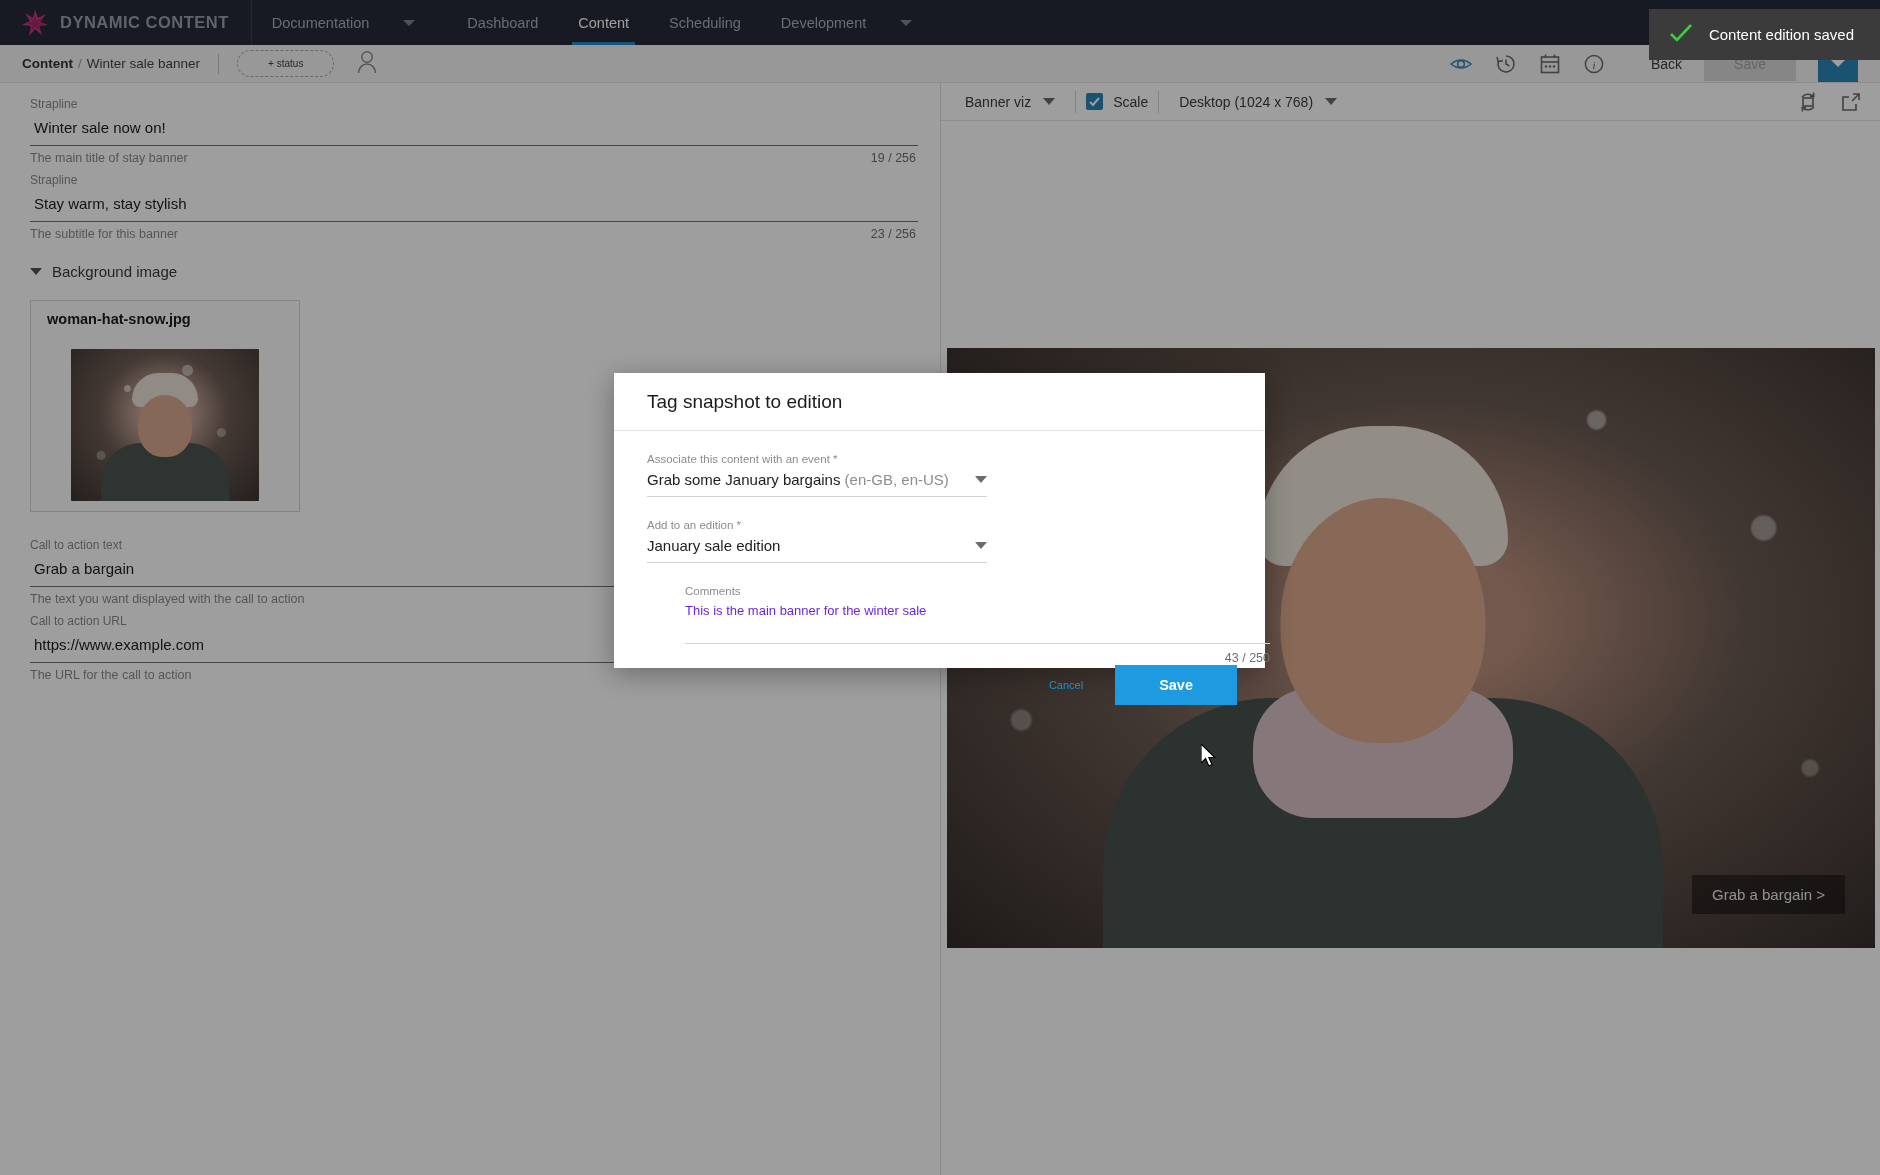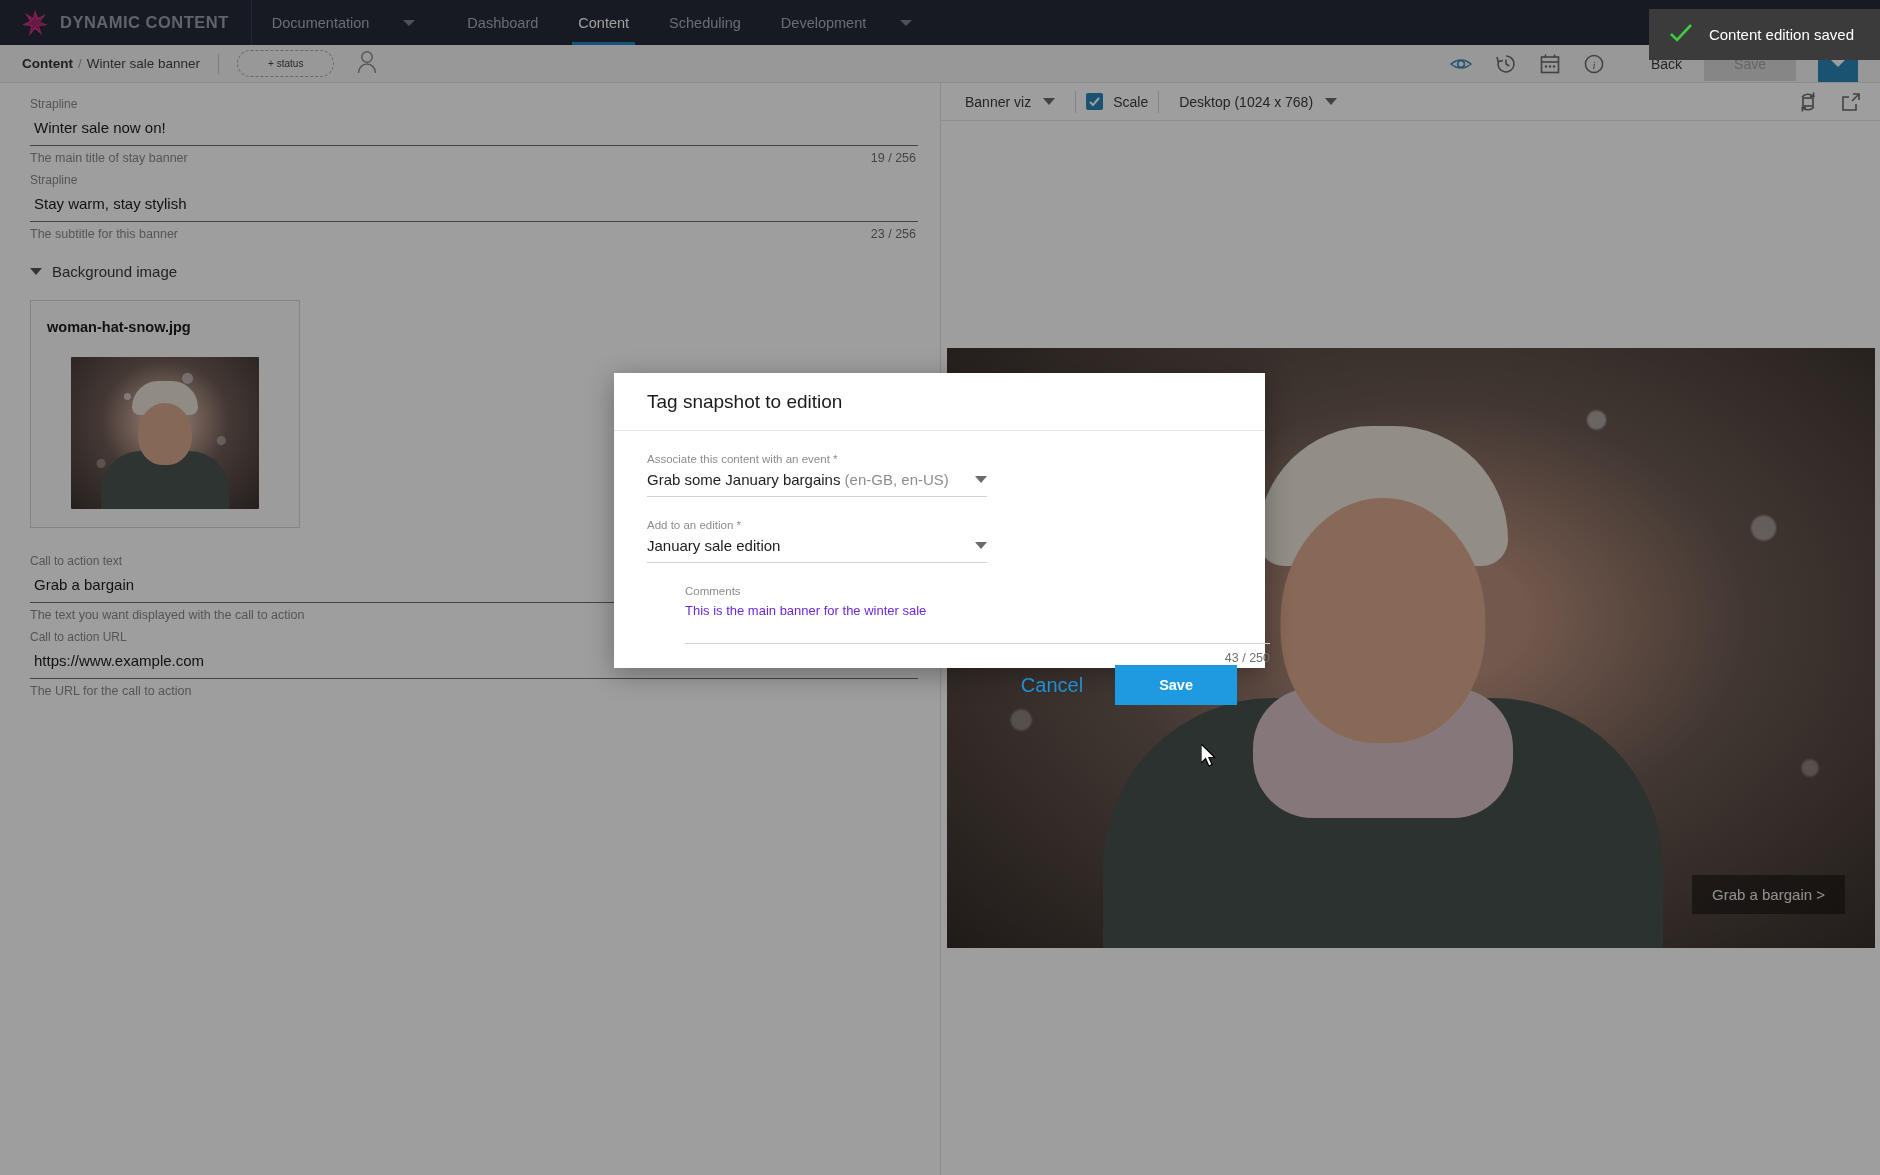--- a/index.html
+++ b/index.html
@@ -124,21 +124,21 @@
     margin: 22px 0 20px 0; cursor: pointer;
   }
   .section-title { font-size: 15px; color: #3a3a3a; }
   .chev-down {
     width: 0; height: 0;
     border-left: 6px solid transparent; border-right: 6px solid transparent;
     border-top: 7px solid #555;
   }
   .image-card {
     width: 270px; border: 1px solid #d6d6d6; background: #fcfcfc;
-    padding: 18px 16px; margin-bottom: 26px;
+    padding: 10px 16px; margin-bottom: 26px;
   }
   .image-name { font-size: 14.5px; font-weight: bold; color: #1d1d1d; margin-bottom: 22px; }
   .thumb {
     width: 188px; height: 152px; margin: 0 auto;
     border-radius: 1px; position: relative; overflow: hidden;
     background:
       radial-gradient(circle at 30% 26%, rgba(255,255,255,.55) 0 3px, transparent 4px),
       radial-gradient(circle at 62% 14%, rgba(255,255,255,.45) 0 5px, transparent 6px),
       radial-gradient(circle at 80% 55%, rgba(255,255,255,.35) 0 4px, transparent 5px),
       radial-gradient(circle at 16% 70%, rgba(255,255,255,.3) 0 4px, transparent 5px),
@@ -274,21 +274,21 @@
     font-size: 13px; color: #6d28d9;
     border-bottom: 1px solid #d2d2d2; padding-bottom: 25px; cursor: text;
   }
   .m-count { text-align: right; font-size: 12.5px; color: #6f6f6f; padding-top: 7px; }
   .modal-foot {
     display: flex; align-items: center; justify-content: flex-end;
     gap: 26px; padding: 0 28px 22px 0;
   }
   .cancel-btn {
     background: none; border: none; color: #1e8fd5;
-    font-size: 20px; cursor: pointer; font-family: inherit; padding: 8px 6px;
+    font-size: 11px; cursor: pointer; font-family: inherit; padding: 8px 6px;
   }
   .modal-save {
     background: #1e9ae0; border: none; color: #ffffff;
     font-size: 14.5px; font-weight: bold; padding: 12px 44px;
     cursor: pointer; font-family: inherit;
   }
 
   
   .toast {
     position: absolute; right: 0; top: 9px;

